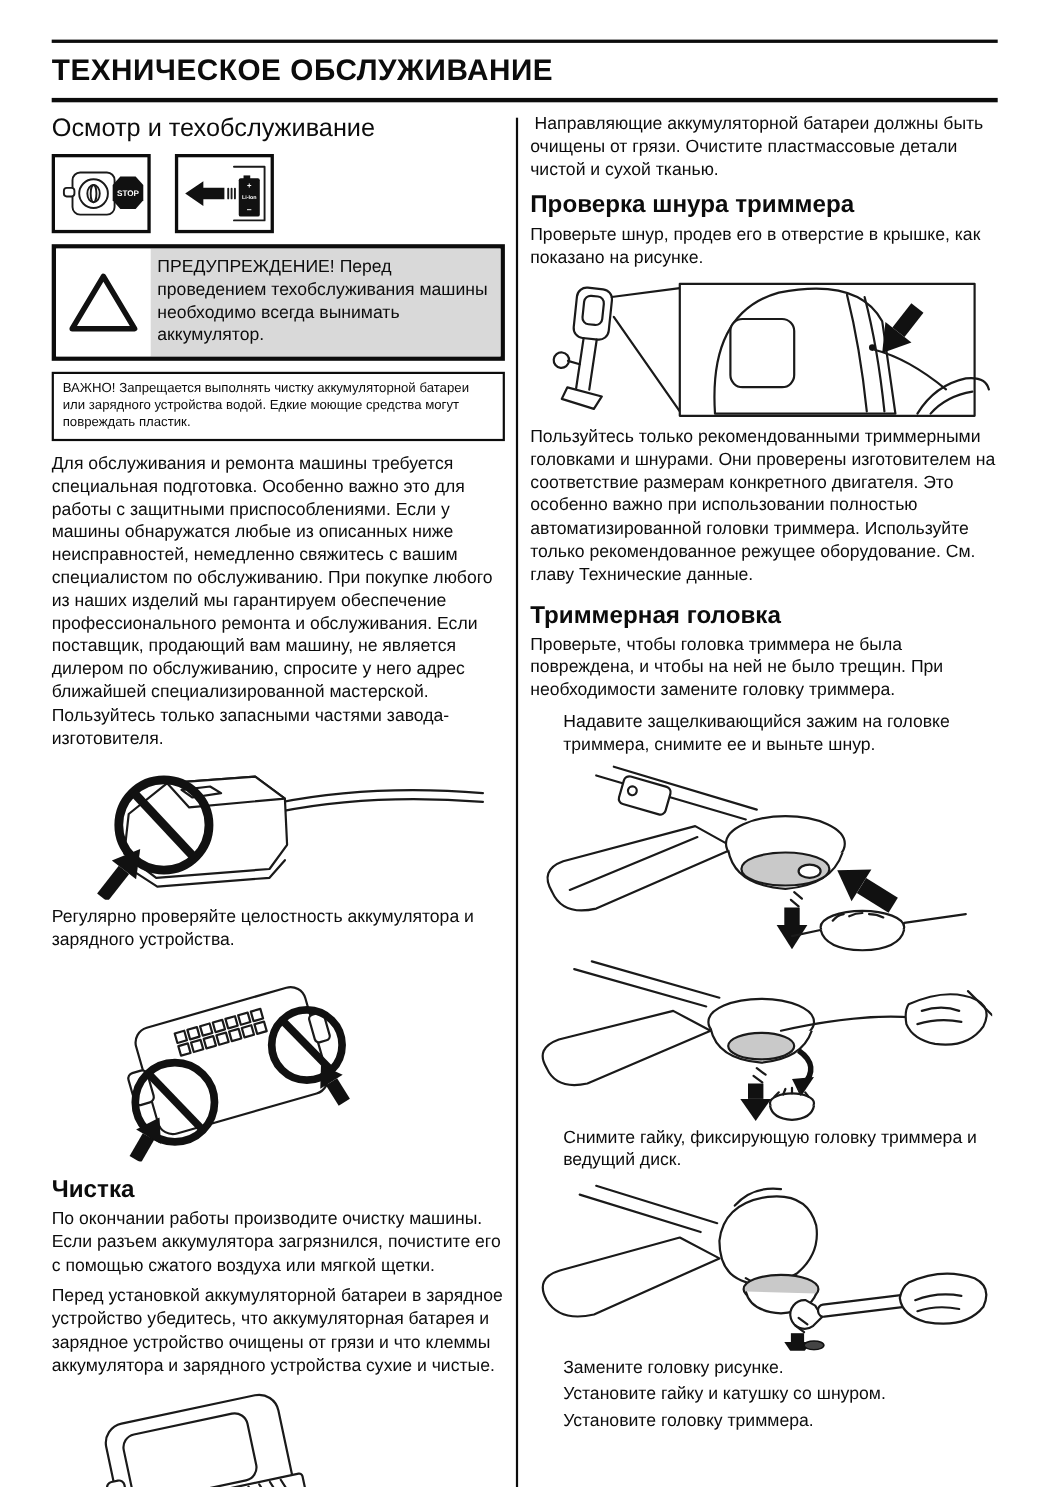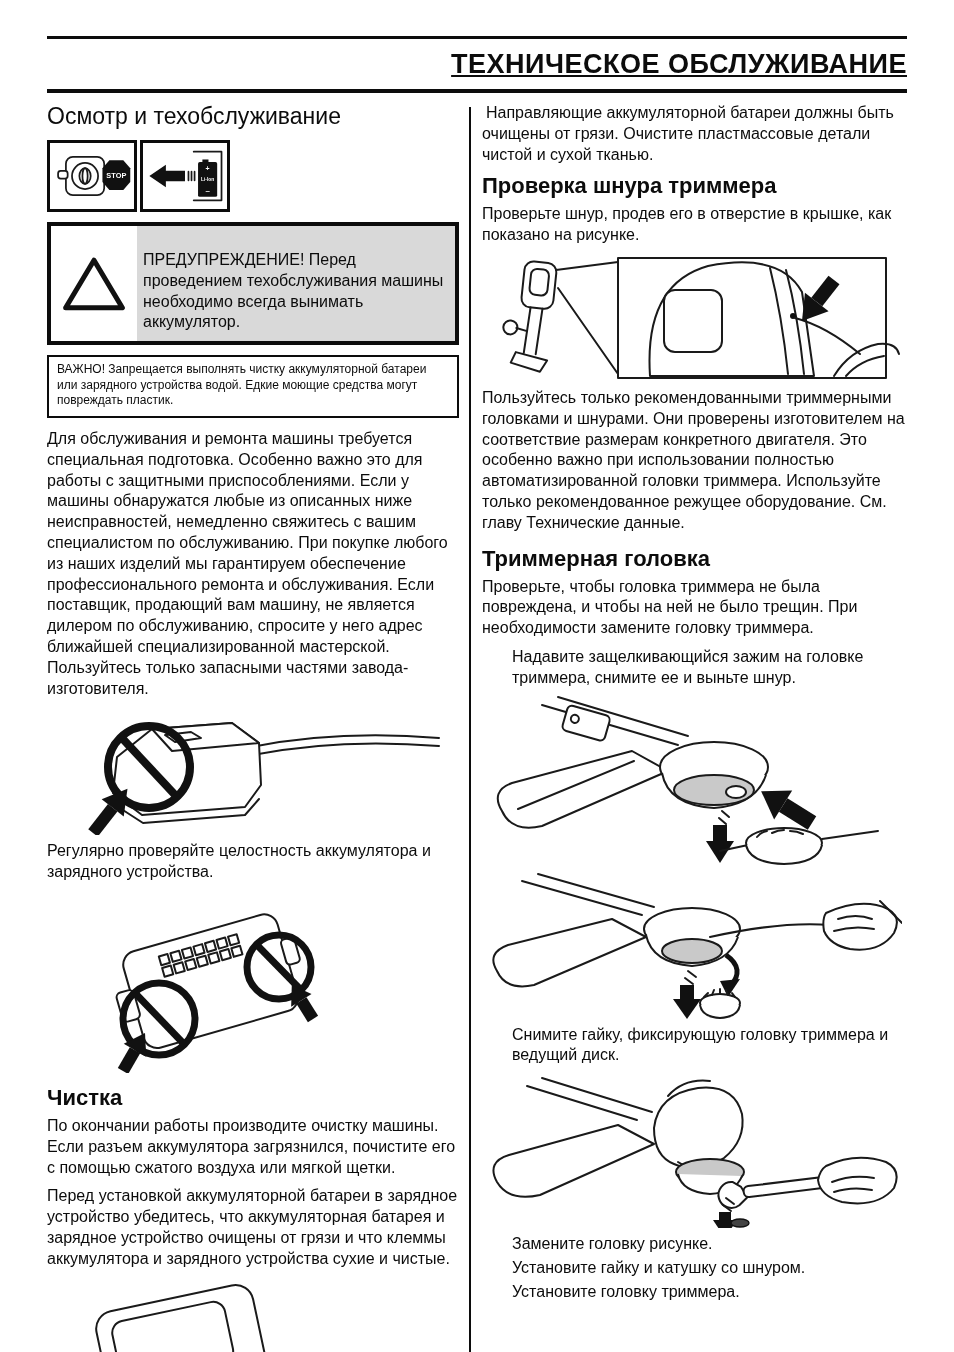--- a/index.html
+++ b/index.html
@@ -4,38 +4,38 @@
 <style>
   html,body { margin:0; padding:0; }
   body {
     width:954px; height:1352px; overflow:hidden;
     background:#ffffff; color:#0c0c0c;
     font-family:"Liberation Sans", sans-serif;
     -webkit-font-smoothing:antialiased;
   }
   .page { padding:36px 47px 0; box-sizing:border-box; }
   .rule-top { height:3px; background:#0c0c0c; }
-  .page-title { text-align:right; font-size:27px; font-weight:bold; margin:10px 0 9px; letter-spacing:.5px;text-decoration:underline; }
+  .page-title { text-align:left; font-size:27px; font-weight:bold; margin:10px 0 9px; letter-spacing:.5px; }
   .rule-title { height:4px; background:#0c0c0c; margin-bottom:10px; }
 
   .columns { display:flex; align-items:stretch; }
   .col-left { flex:0 0 412px; width:412px; }
   .col-divider { width:2px; background:#0c0c0c; margin:4px 11px 34px 10px; }
   .col-right { flex:1; min-width:0; }
 
   h2 { font-size:23px; font-weight:normal; margin:0 0 10px; }
   h3 { font-size:22px; font-weight:bold; margin:12px 0 5px; }
   p  { font-size:16px; line-height:1.3; margin:0 0 8px; }
 
-  .icon-row { display:flex; gap:3px; margin:4px 0 10px; }
+  .icon-row { display:flex; gap:22px; margin:4px 0 10px; }
   .icon-box { border:3px solid #0c0c0c; width:84px; height:66px; display:flex; align-items:center; justify-content:center; background:#fff; }
 
   .warning-box { border:4px solid #0c0c0c; display:flex; align-items:stretch; margin:2px 0 10px; }
   .warning-tri { width:86px; display:flex; align-items:center; justify-content:center; background:#fff; }
-  .warning-text { flex:1; background:#d9d9d9; padding:24px 9px 8px 6px; font-size:16px; line-height:1.3; }
+  .warning-text { flex:1; background:#d9d9d9; padding:7px 9px 8px 6px; font-size:16px; line-height:1.3; }
 
   .important-box { border:2px solid #0c0c0c; padding:5px 8px 7px; margin:0 0 11px; font-size:12px; line-height:1.3; }
 
   figure { margin:4px 0 6px; }
   figure svg { display:block; }
   .line { stroke:#1a1a1a; stroke-width:2; fill:none; stroke-linecap:round; stroke-linejoin:round; }
   .fillw { fill:#ffffff; stroke:#1a1a1a; stroke-width:2; stroke-linejoin:round; }
   .gray  { fill:#c9c9c9; stroke:#1a1a1a; stroke-width:2; }
   .blk   { fill:#111111; stroke:none; }
 

